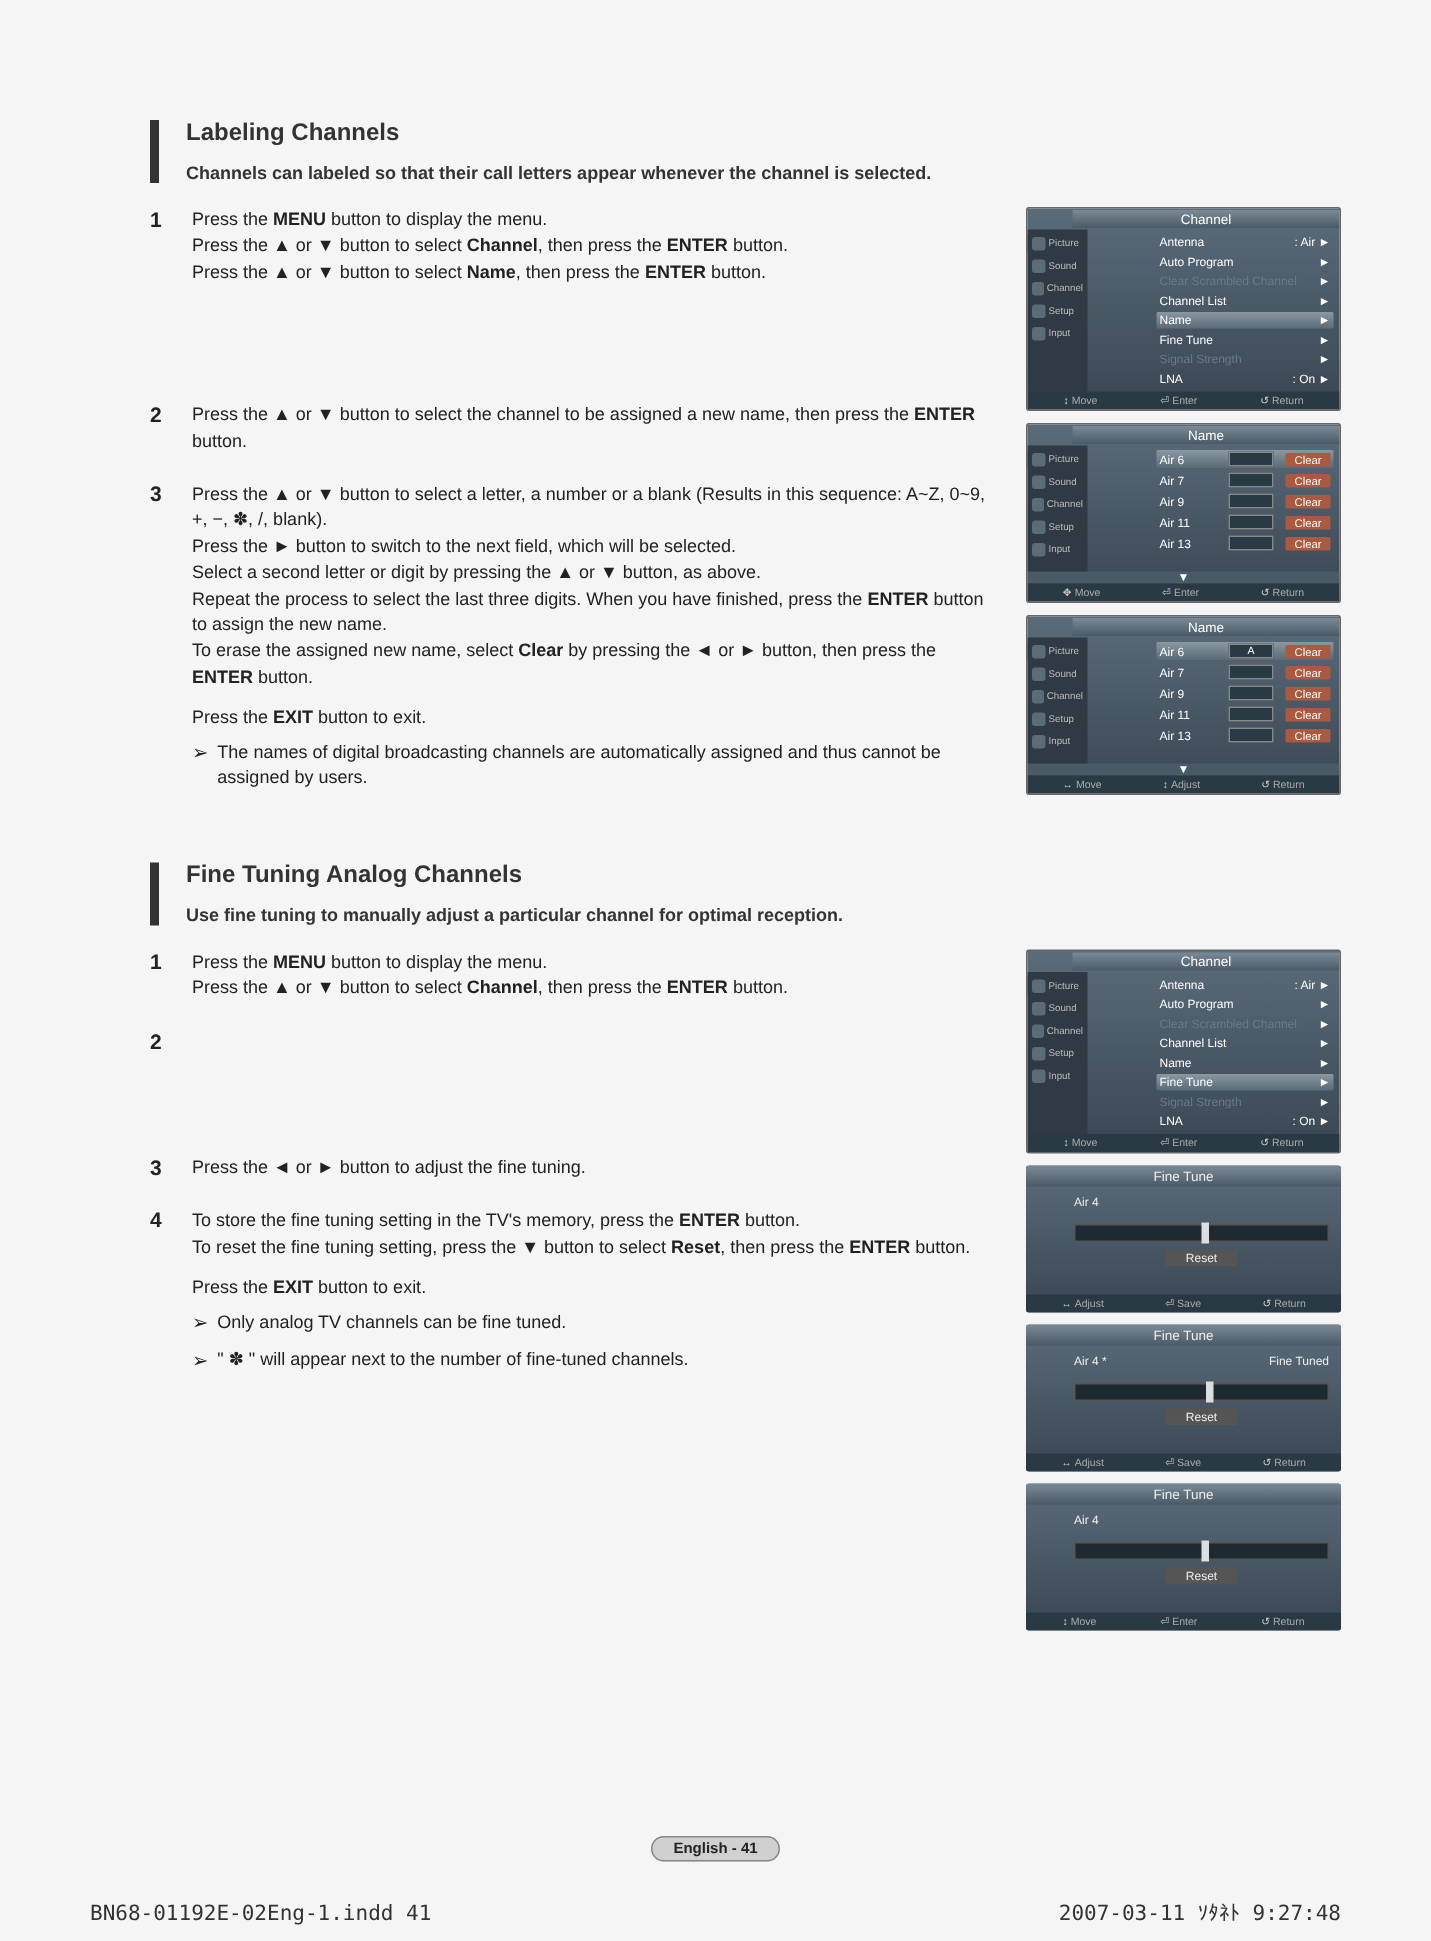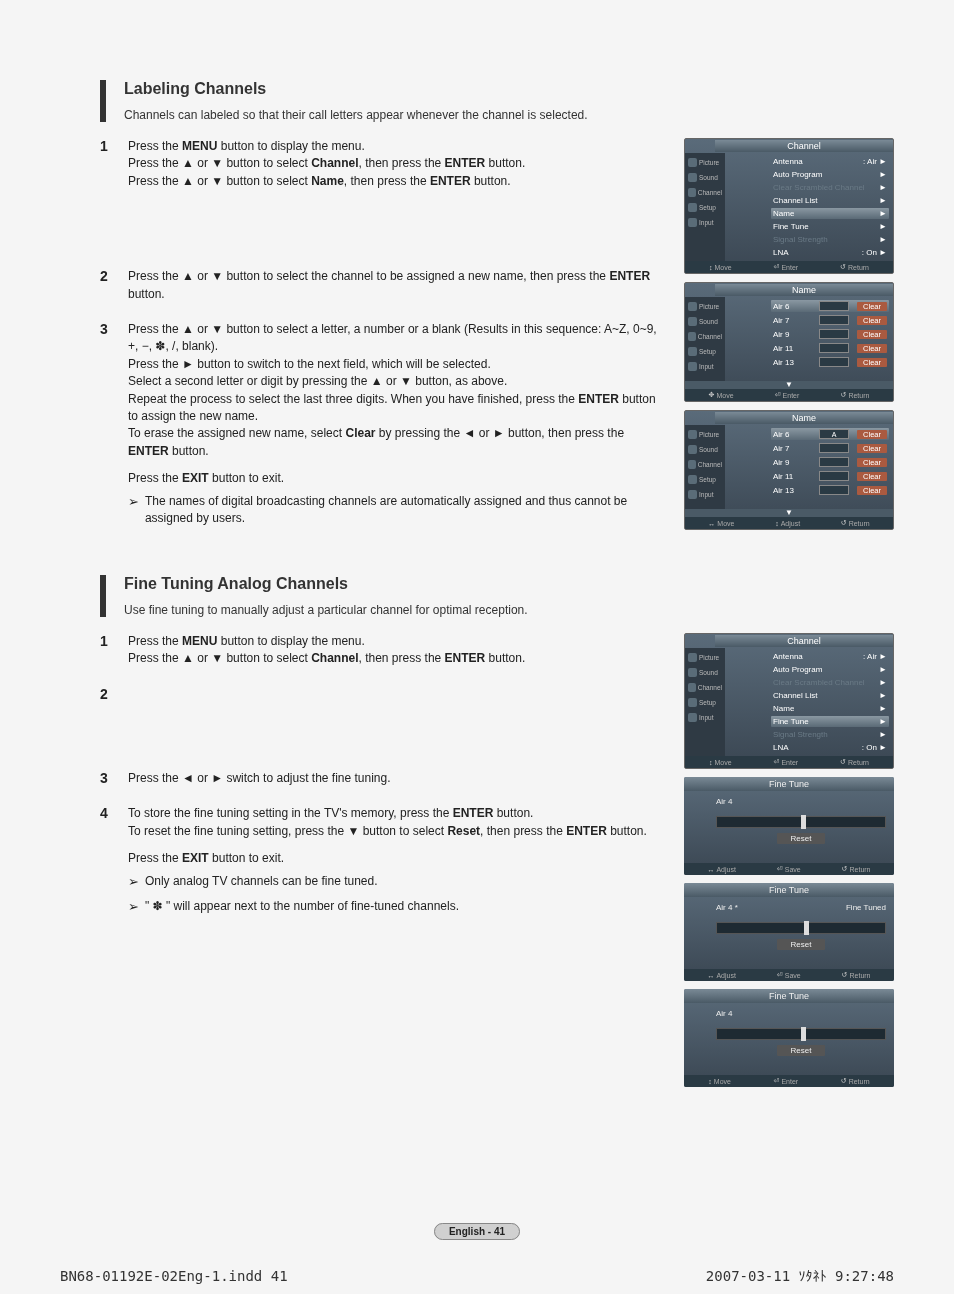--- a/index.html
+++ b/index.html
@@ -20,21 +20,21 @@
     margin-bottom: 14px;
   }
   .section-title h2 {
     font-size: 16px;
     font-weight: bold;
     color: #333;
     margin-bottom: 10px;
   }
   .section-title .subtitle {
     font-size: 12px;
-    font-weight: normal;
+    font-weight: bold;
     color: #333;
   }
   .content-block {
     display: flex;
     gap: 20px;
     margin-top: 16px;
     margin-bottom: 30px;
   }
   .left-col {
     flex: 1;
@@ -518,21 +518,21 @@
       </div>
 
       <div class="step">
         <div class="num">2</div>
       </div>
 
       <div style="height:50px"></div>
 
       <div class="step">
         <div class="num">3</div>
-        <div class="txt"><span>Press the ◄ or ► switch to adjust the fine tuning.</span></div>
+        <div class="txt"><span>Press the ◄ or ► button to adjust the fine tuning.</span></div>
       </div>
 
       <div class="step">
         <div class="num">4</div>
         <div class="txt">
           <span>To store the fine tuning setting in the TV's memory, press the </span><b>ENTER</b><span> button.</span><br>
           <span>To reset the fine tuning setting, press the ▼ button to select </span><b>Reset</b><span>, then press the </span><b>ENTER</b><span> button.</span>
           <span class="exit"><span>Press the </span><b>EXIT</b><span> button to exit.</span></span>
           <div class="note-line">
               <span class="arrow">➢</span>

